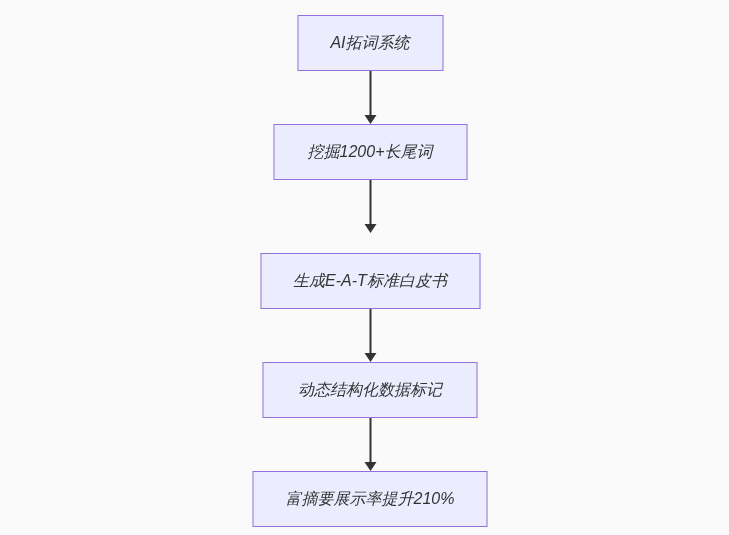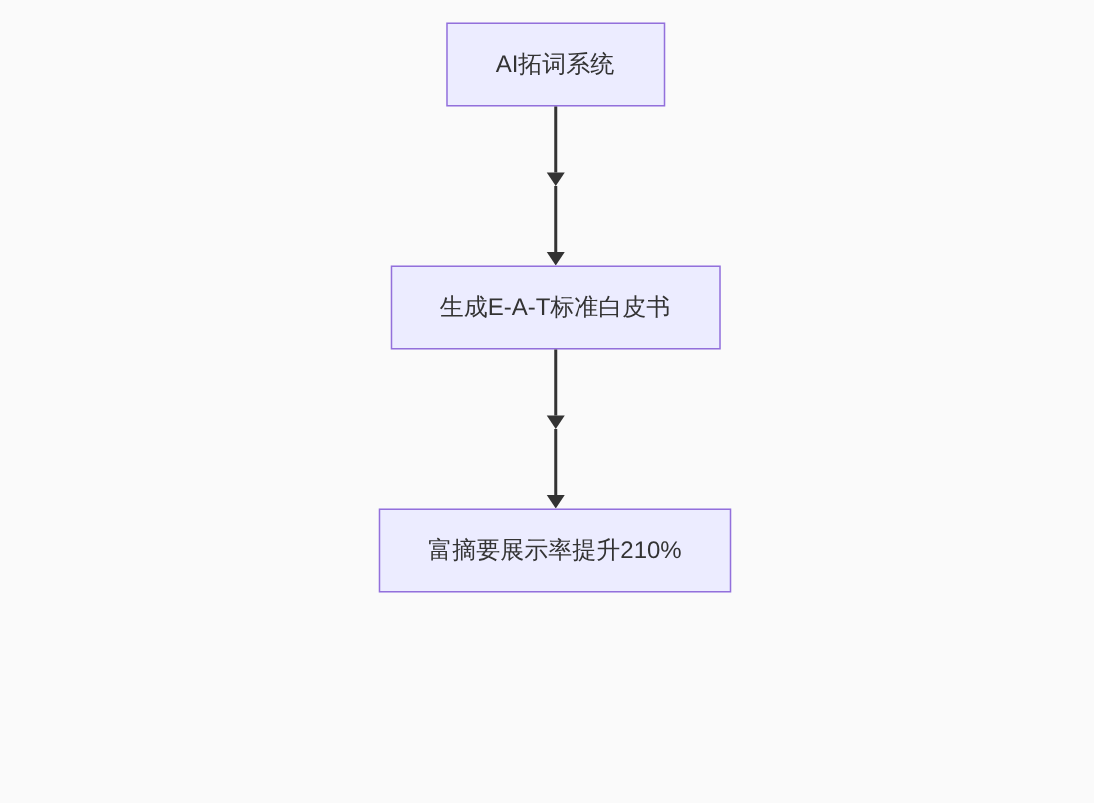--- a/index.html
+++ b/index.html
@@ -2,21 +2,21 @@
 <html style="--bg: #fafafa; --node-fill: #ECECFF; --node-border: #9370DB; --arrow: #333333; --text: #333333;"><head>
 <meta charset="utf-8">
 <style>
   :root {
     --bg: #fafafa;
     --node-fill: #ECECFF;
     --node-border: #9370DB;
     --arrow: #333333;
     --text: #333333;
   }
-  * { margin: 0; padding: 0; box-sizing: border-box; }
+  * { margin: 0; padding: 0; box-sizing: border-box; font-style: italic; }
   html, body {
     width: 729px;
     height: 535px;
     background: var(--bg);
     font-family: "Liberation Sans", "DejaVu Sans", sans-serif;
     overflow: hidden;
   }
   .canvas {
     position: relative;
     width: 729px;
@@ -38,21 +38,21 @@
     justify-content: center;
     background: var(--node-fill);
     border: 1px solid var(--node-border);
     color: var(--text);
     font-size: 16px;
     white-space: nowrap;
     text-align: center;
   }
   .node-1 { width: 146px; }
   .node-2 { width: 194px; }
-  .node-3 { width: 220px; }
+  .node-3 { width: 220px; margin-top: 20px; }
   .node-4 { width: 215px; }
   .node-5 { width: 235px; align-items: center; }
   .connector {
     height: 53px;
     display: flex;
     flex-direction: column;
     align-items: center;
   }
   .connector .line {
     width: 2px;
@@ -75,35 +75,41 @@
 
     <div class="node node-1">
       <span>AI拓词系统</span>
     </div>
 
     <div class="connector">
       <div class="line"></div>
       <div class="head"></div>
     </div>
 
+    <div class="node node-2">
+      <span>挖掘1200+长尾词</span>
+    </div>
 
     <div class="connector">
       <div class="line"></div>
       <div class="head"></div>
     </div>
 
     <div class="node node-3">
       <span>生成E-A-T标准白皮书</span>
     </div>
 
     <div class="connector">
       <div class="line"></div>
       <div class="head"></div>
     </div>
 
+    <div class="node node-4">
+      <span>动态结构化数据标记</span>
+    </div>
 
     <div class="connector">
       <div class="line"></div>
       <div class="head"></div>
     </div>
 
     <div class="node node-5">
       <span>富摘要展示率提升210%</span>
     </div>
 

